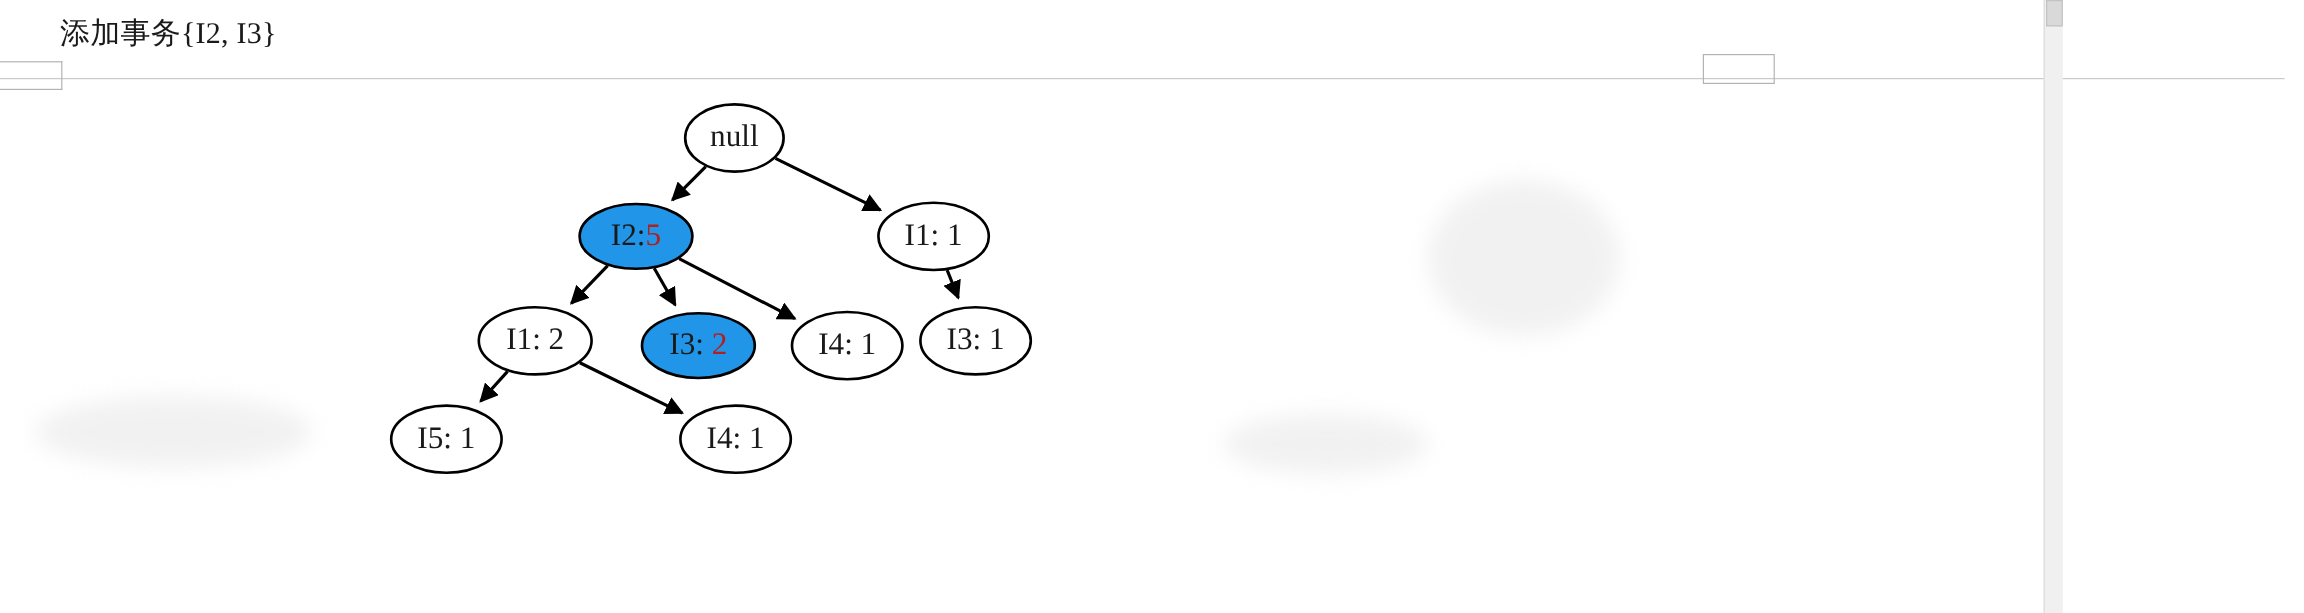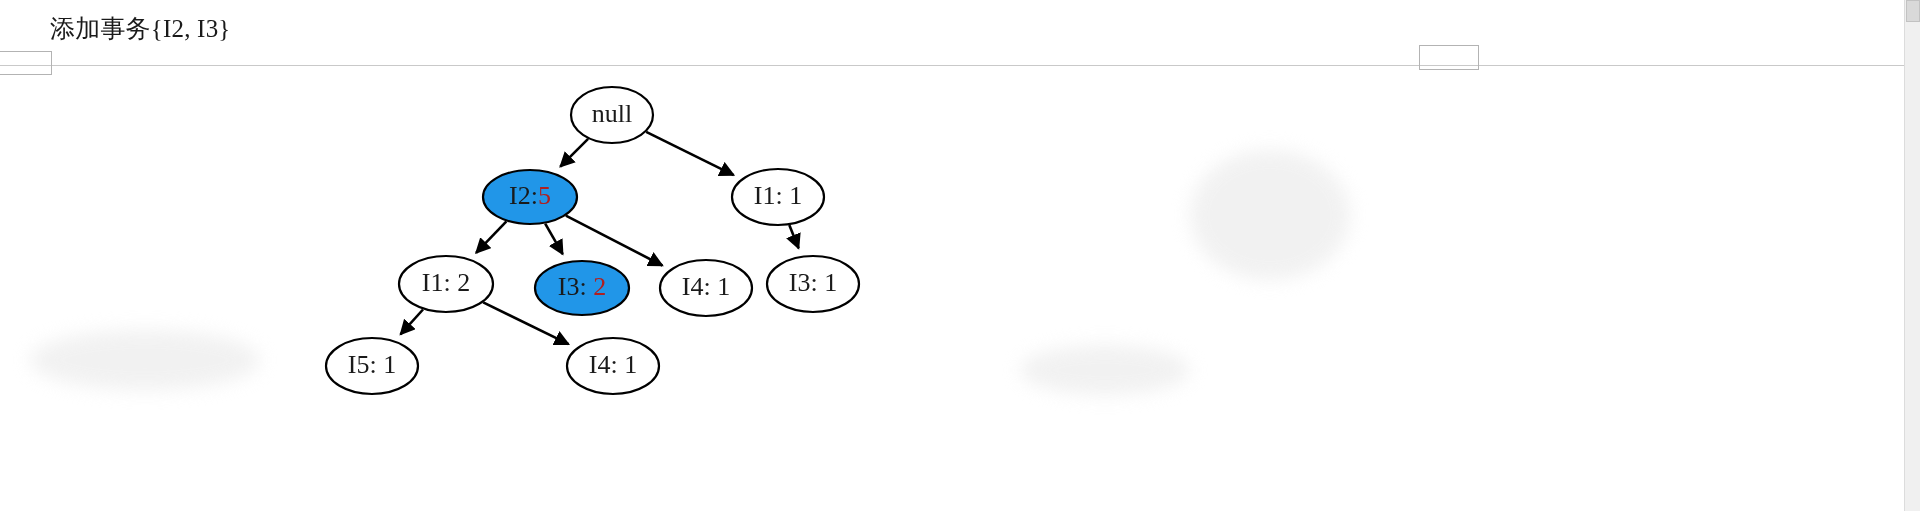--- a/index.html
+++ b/index.html
@@ -8,21 +8,21 @@
     background: #ffffff;
   }
   body {
     width: 1920px;
     height: 511px;
     overflow: hidden;
     font-family: "Liberation Serif", "DejaVu Serif", serif;
   }
   #app {
     position: relative;
-    width: 1920px;
+    width: 1719px;
     height: 511px;
     background: #eab308;
   }
 
   
   #doc-canvas {
     position: absolute;
     left: 0;
     top: 0;
     width: 1904px;

